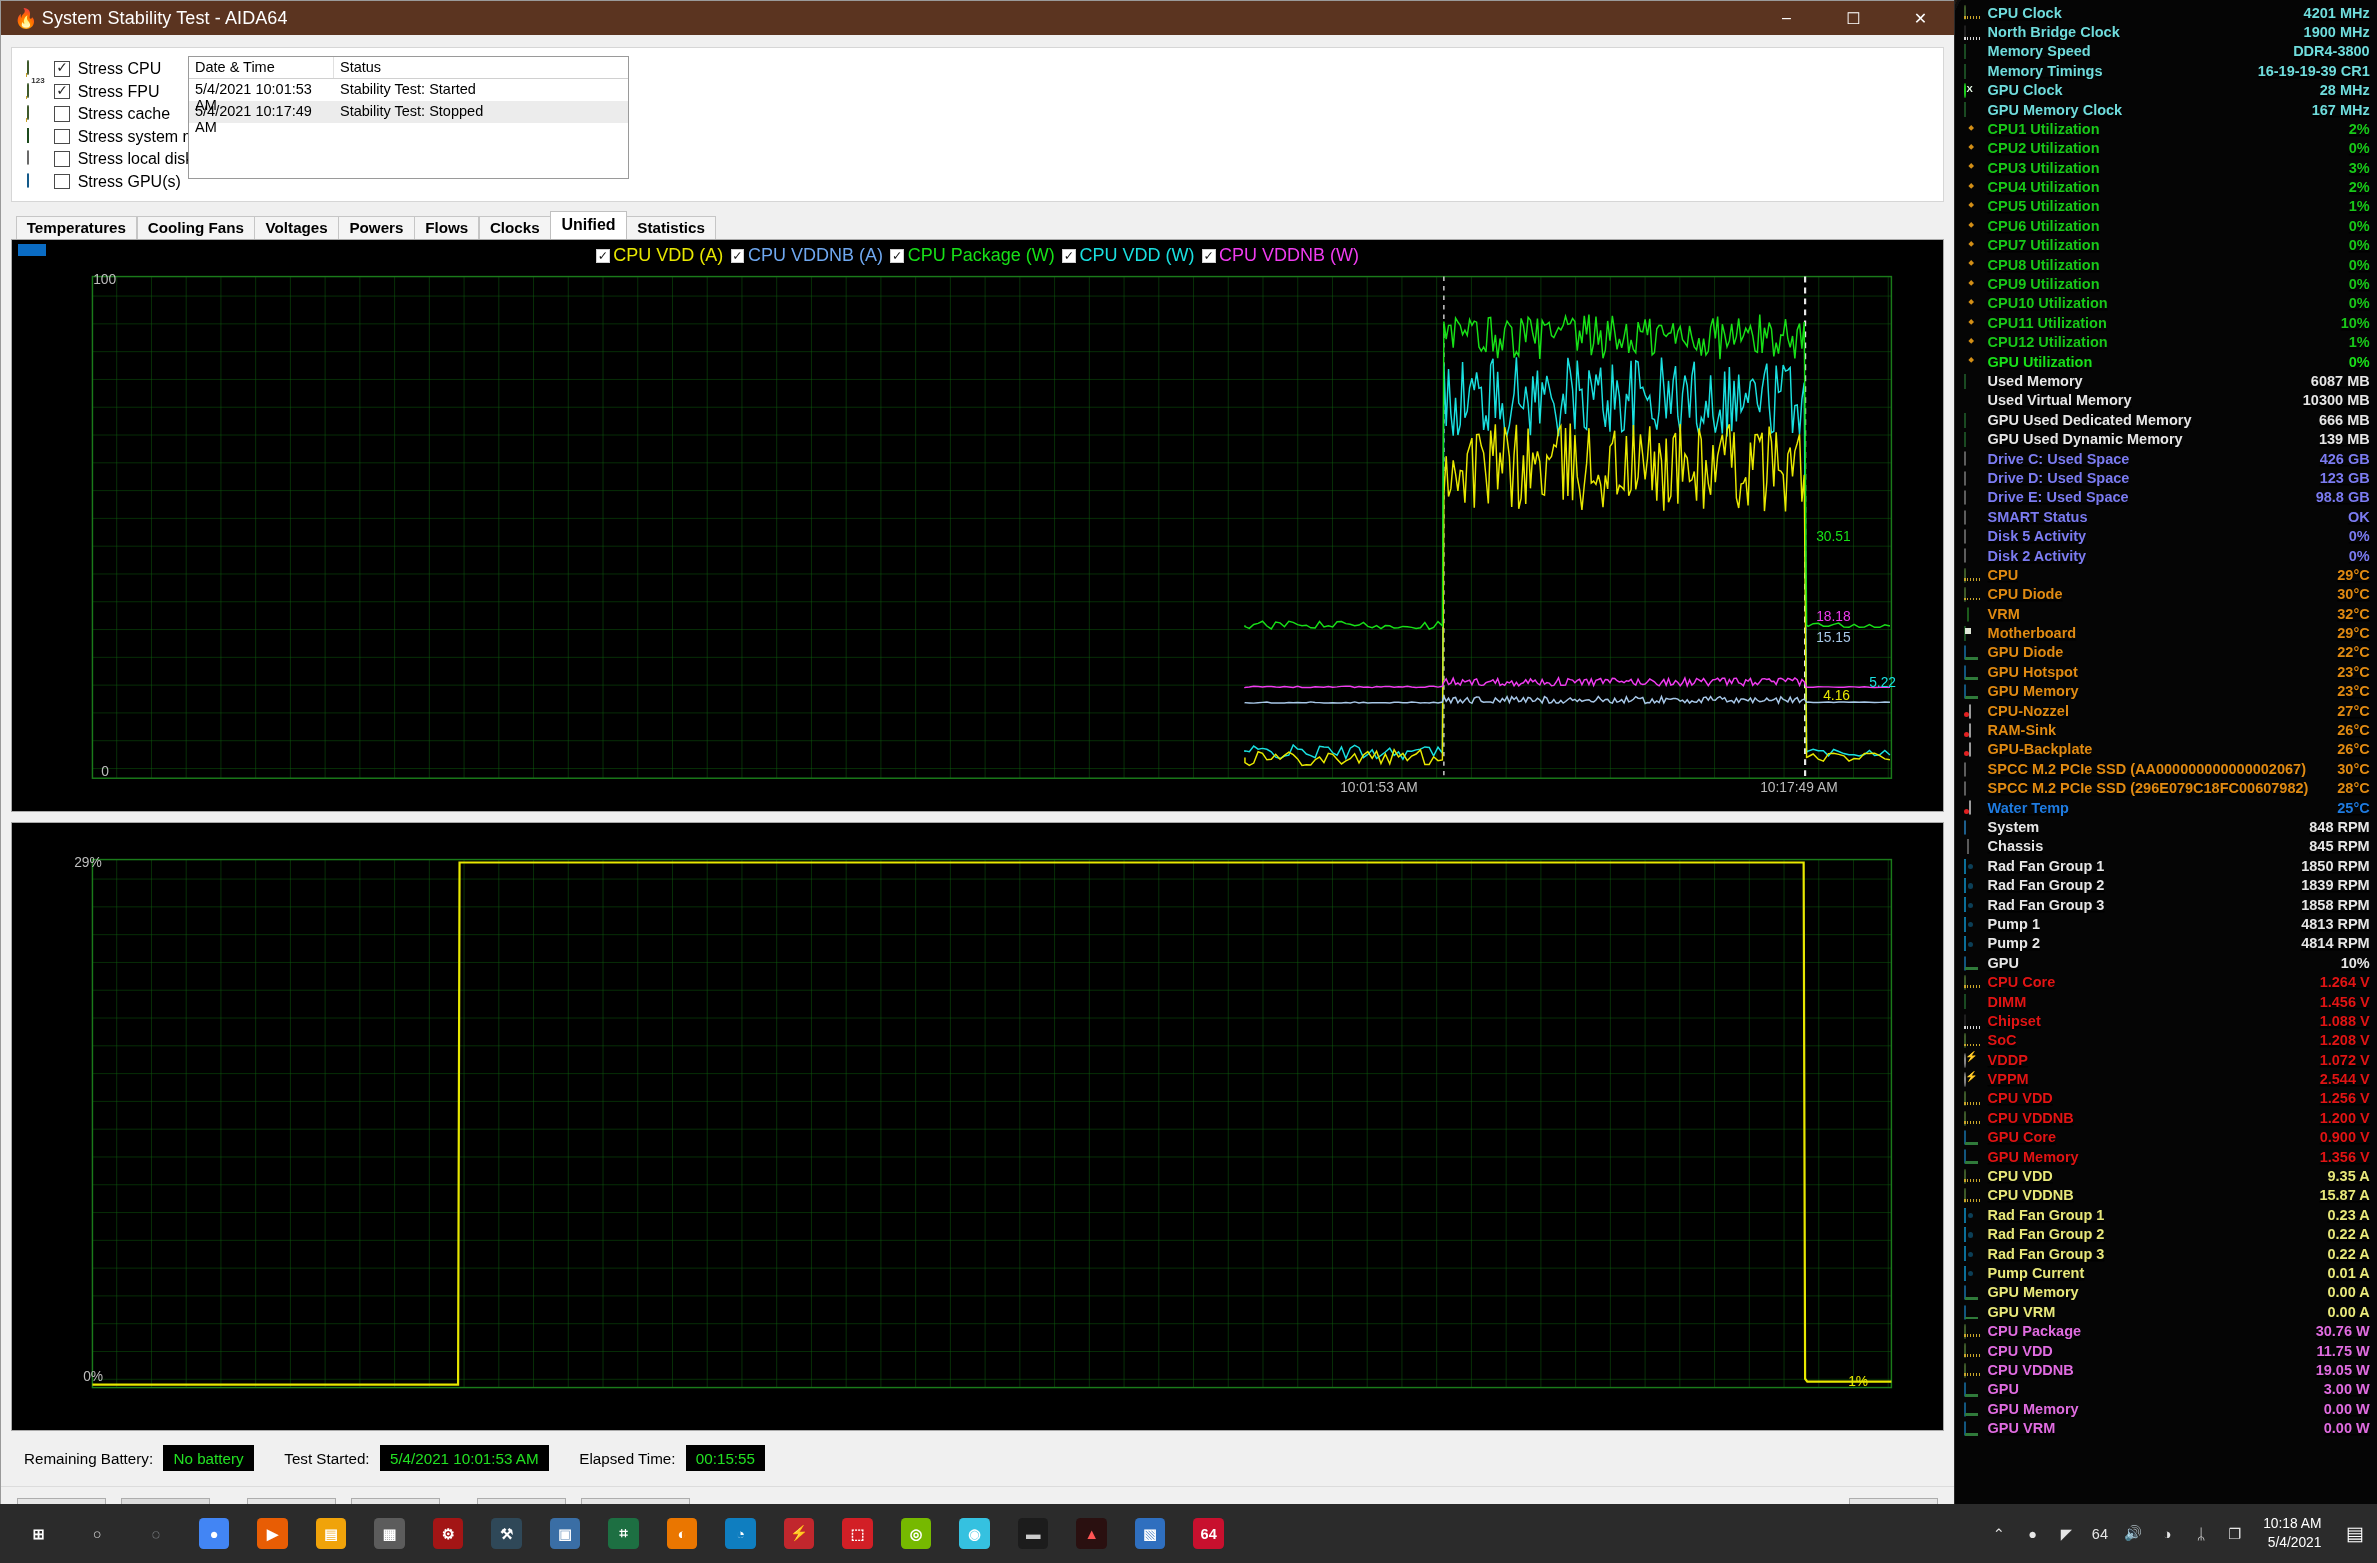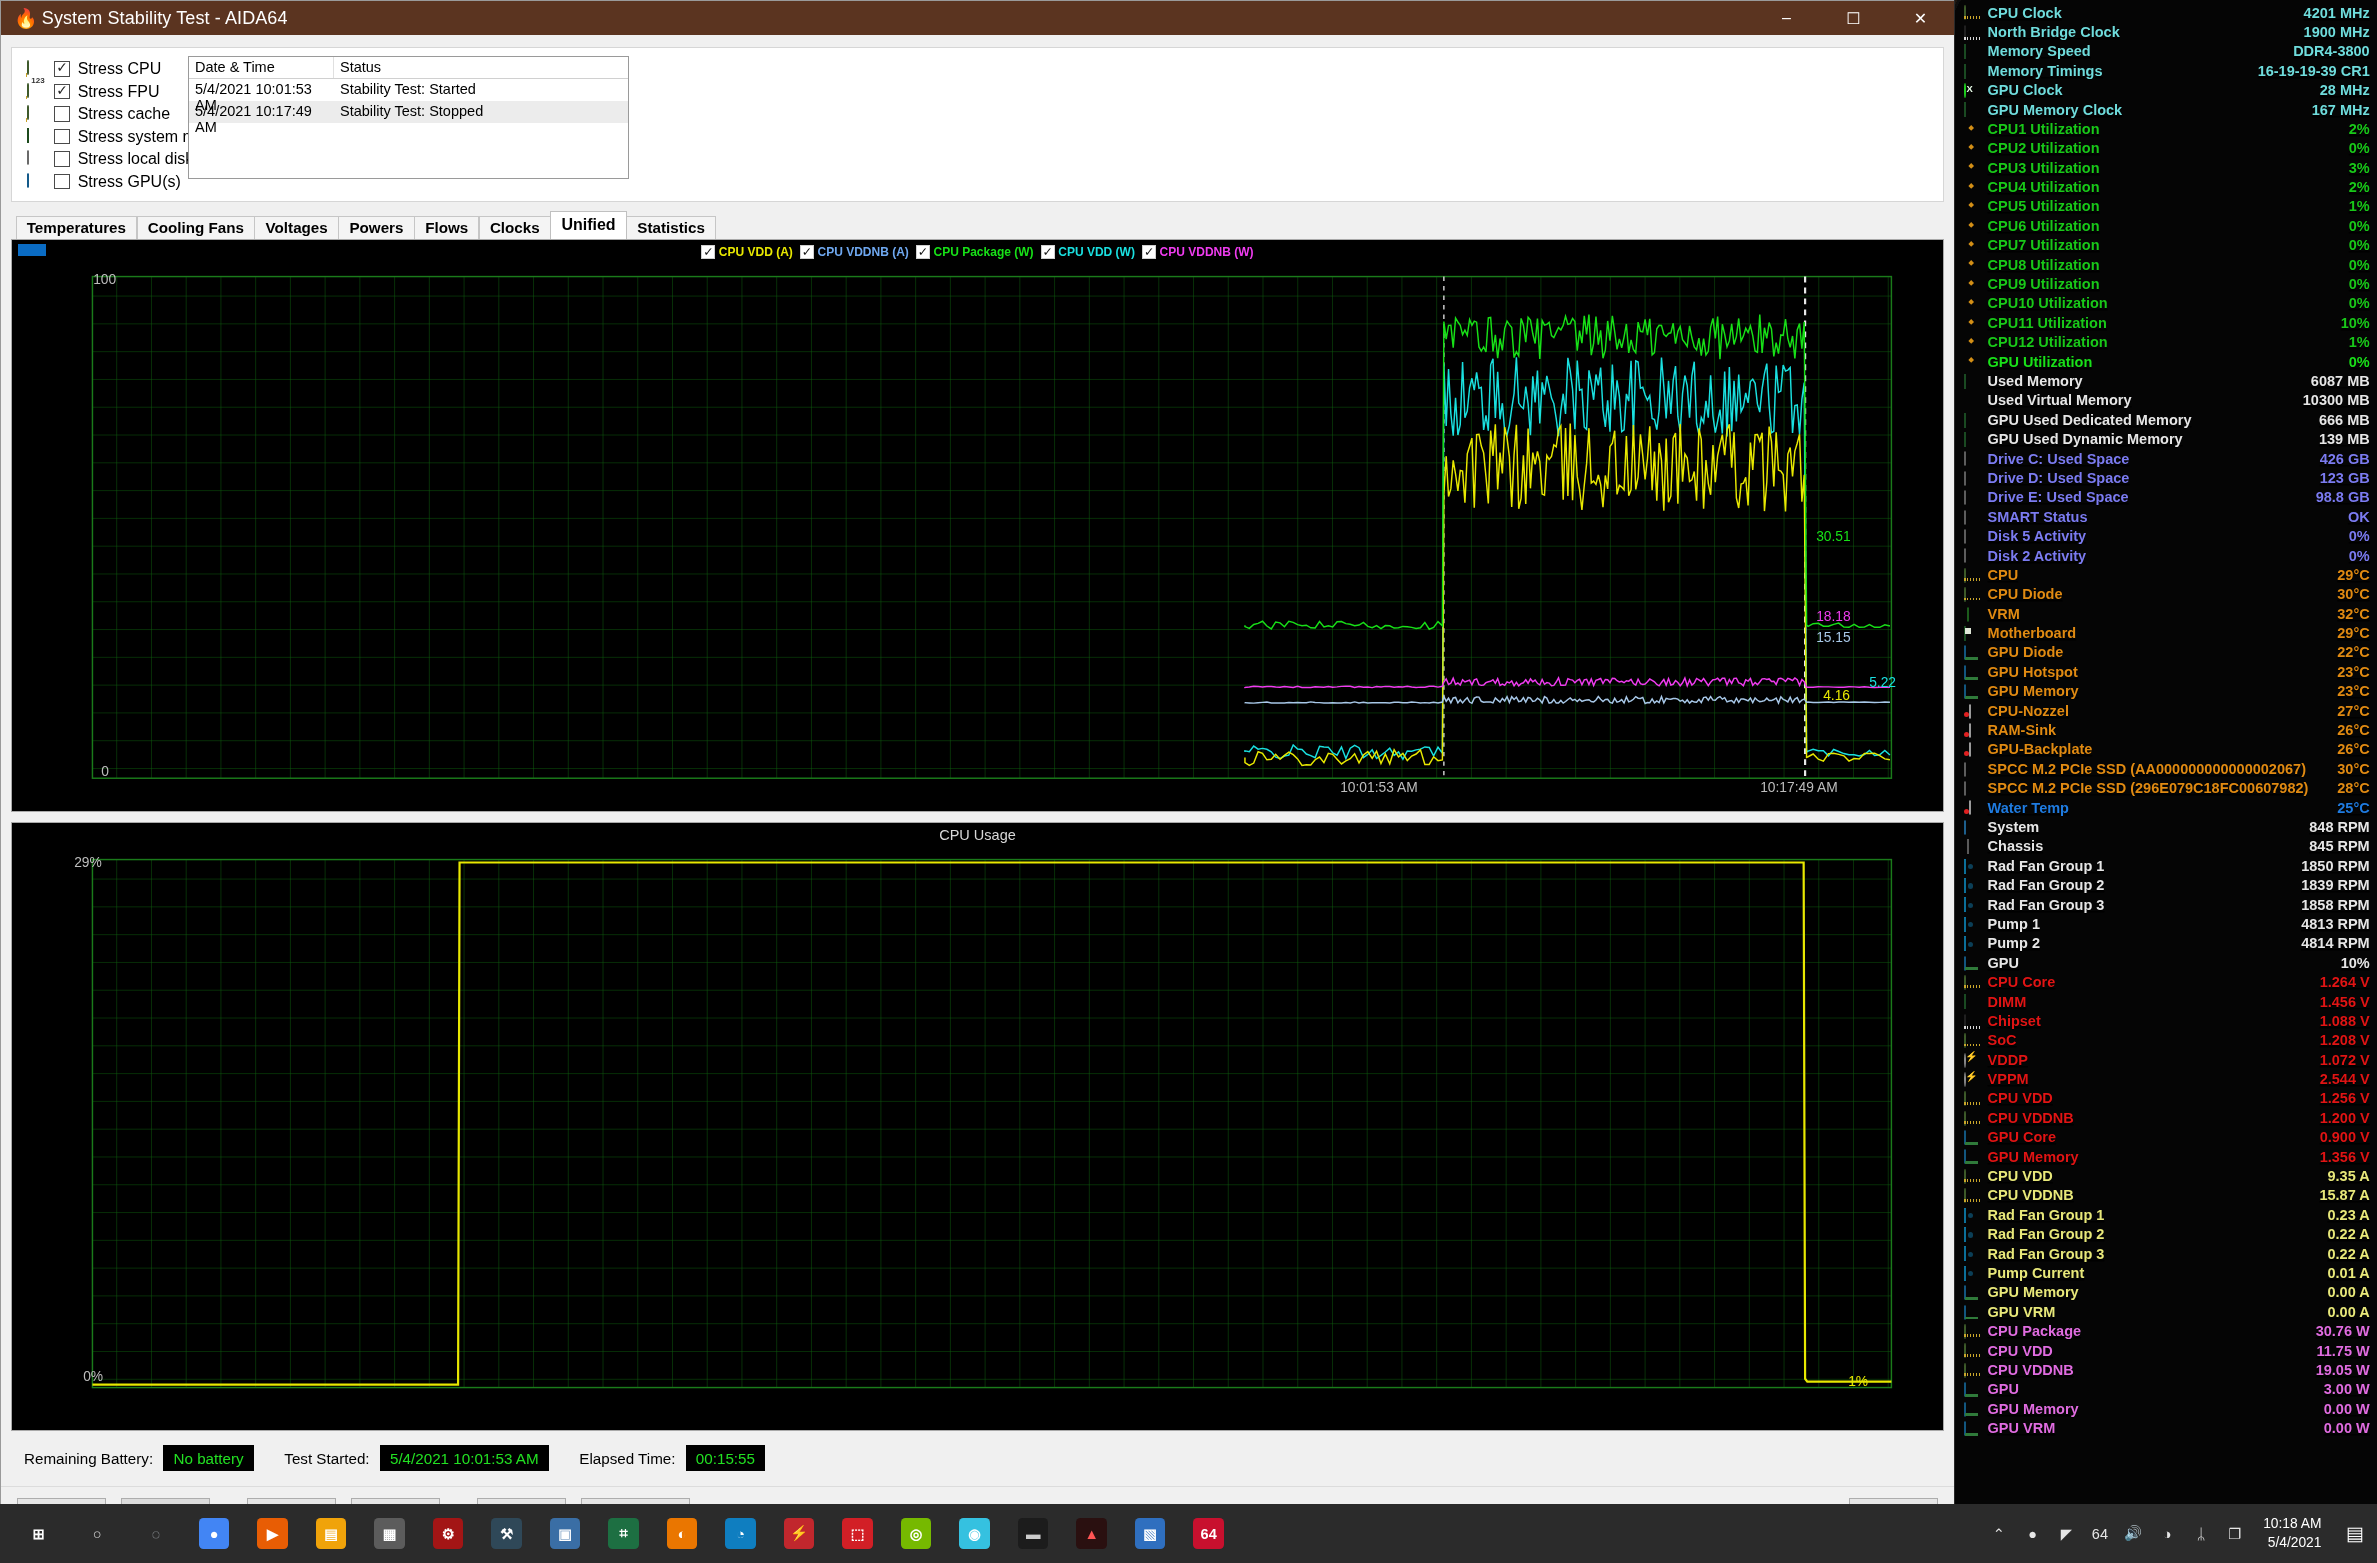--- a/index.html
+++ b/index.html
@@ -93,21 +93,21 @@
   #chart-cpuusage { height:609px; margin-top:10.2px; }
 
   .blue-marker{position:absolute;left:5.8px;top:4.4px;width:27.6px;height:12.3px;background:#0a6cc4;}
 
   .legendrow { position:absolute; top:5.8px; left:0; right:0; display:flex;
                justify-content:center; gap:7.3px; z-index:3; }
   .legitem { display:flex; align-items:center; gap:3.6px; }
   .legbox { width:13.8px; height:13.8px; background:#fff; border:0.7px solid #cfcfcf;
             display:flex; align-items:center; justify-content:center; font-size:12.3px;
             color:#111; line-height:1; }
-  .legtxt { font-size:12px; white-space:nowrap;font-weight:bold; }
+  .legtxt { font-size:18px; white-space:nowrap; }
 
   .plot { position:absolute; left:0; top:0; right:0; bottom:0; }
   .axlabel { position:absolute; color:#bdbdbd; font-size:13.8px; }
 
   .cputitle { position:absolute; top:4.4px; left:0; right:0; text-align:center;
               color:#d8d8d8; font-size:14.5px; z-index:3; }
 
   
   .statusstrip { flex:0 0 auto; height:55px; display:flex; align-items:center;
                  padding-left:23px; background:#f0f0f0; gap:0; }
@@ -339,21 +339,20 @@
         <div class="axlabel" id="u-xl" style="left:1328px;top:540px;">10:01:53 AM</div>
         <div class="axlabel" id="u-xr" style="left:1748px;top:540px;">10:17:49 AM</div>
         <div class="axlabel" id="u-e0" style="left:1804px;top:289px;color:#17e017;">30.51</div>
         <div class="axlabel" id="u-e1" style="left:1804px;top:369px;color:#f03cf0;">18.18</div>
         <div class="axlabel" id="u-e2" style="left:1804px;top:390px;color:#a8c8e8;">15.15</div>
         <div class="axlabel" id="u-e3" style="left:1857px;top:435px;color:#1ae0e0;">5.22</div>
         <div class="axlabel" id="u-e4" style="left:1811px;top:448px;color:#e8e800;">4.16</div>
       </div>
 
       <div class="chartbox" id="chart-cpuusage">
-        <div class="cputitle" id="cputitle">CPU Usage</div>
         <svg class="plot" viewBox="0 0 2640 840" preserveAspectRatio="none">
           <defs>
             <pattern id="gridC" width="47.5" height="38" patternUnits="userSpaceOnUse">
               <path d="M47.5 0 L0 0 0 38" fill="none" stroke="#0c5a0c" stroke-width="1.4"></path>
             </pattern>
           </defs>
           <rect x="110" y="50" width="2460" height="722" fill="#000"></rect>
           <rect x="110" y="50" width="2460" height="722" fill="url(#gridC)"></rect>
           <rect x="110" y="50" width="2460" height="722" fill="none" stroke="#1a7a1a" stroke-width="2"></rect>
           <path d="M110,768 L610,768 L612,54 L2450,54 L2452,760 L2455,764 L2570,764" fill="none" stroke="#e8e800" stroke-width="3"></path>

